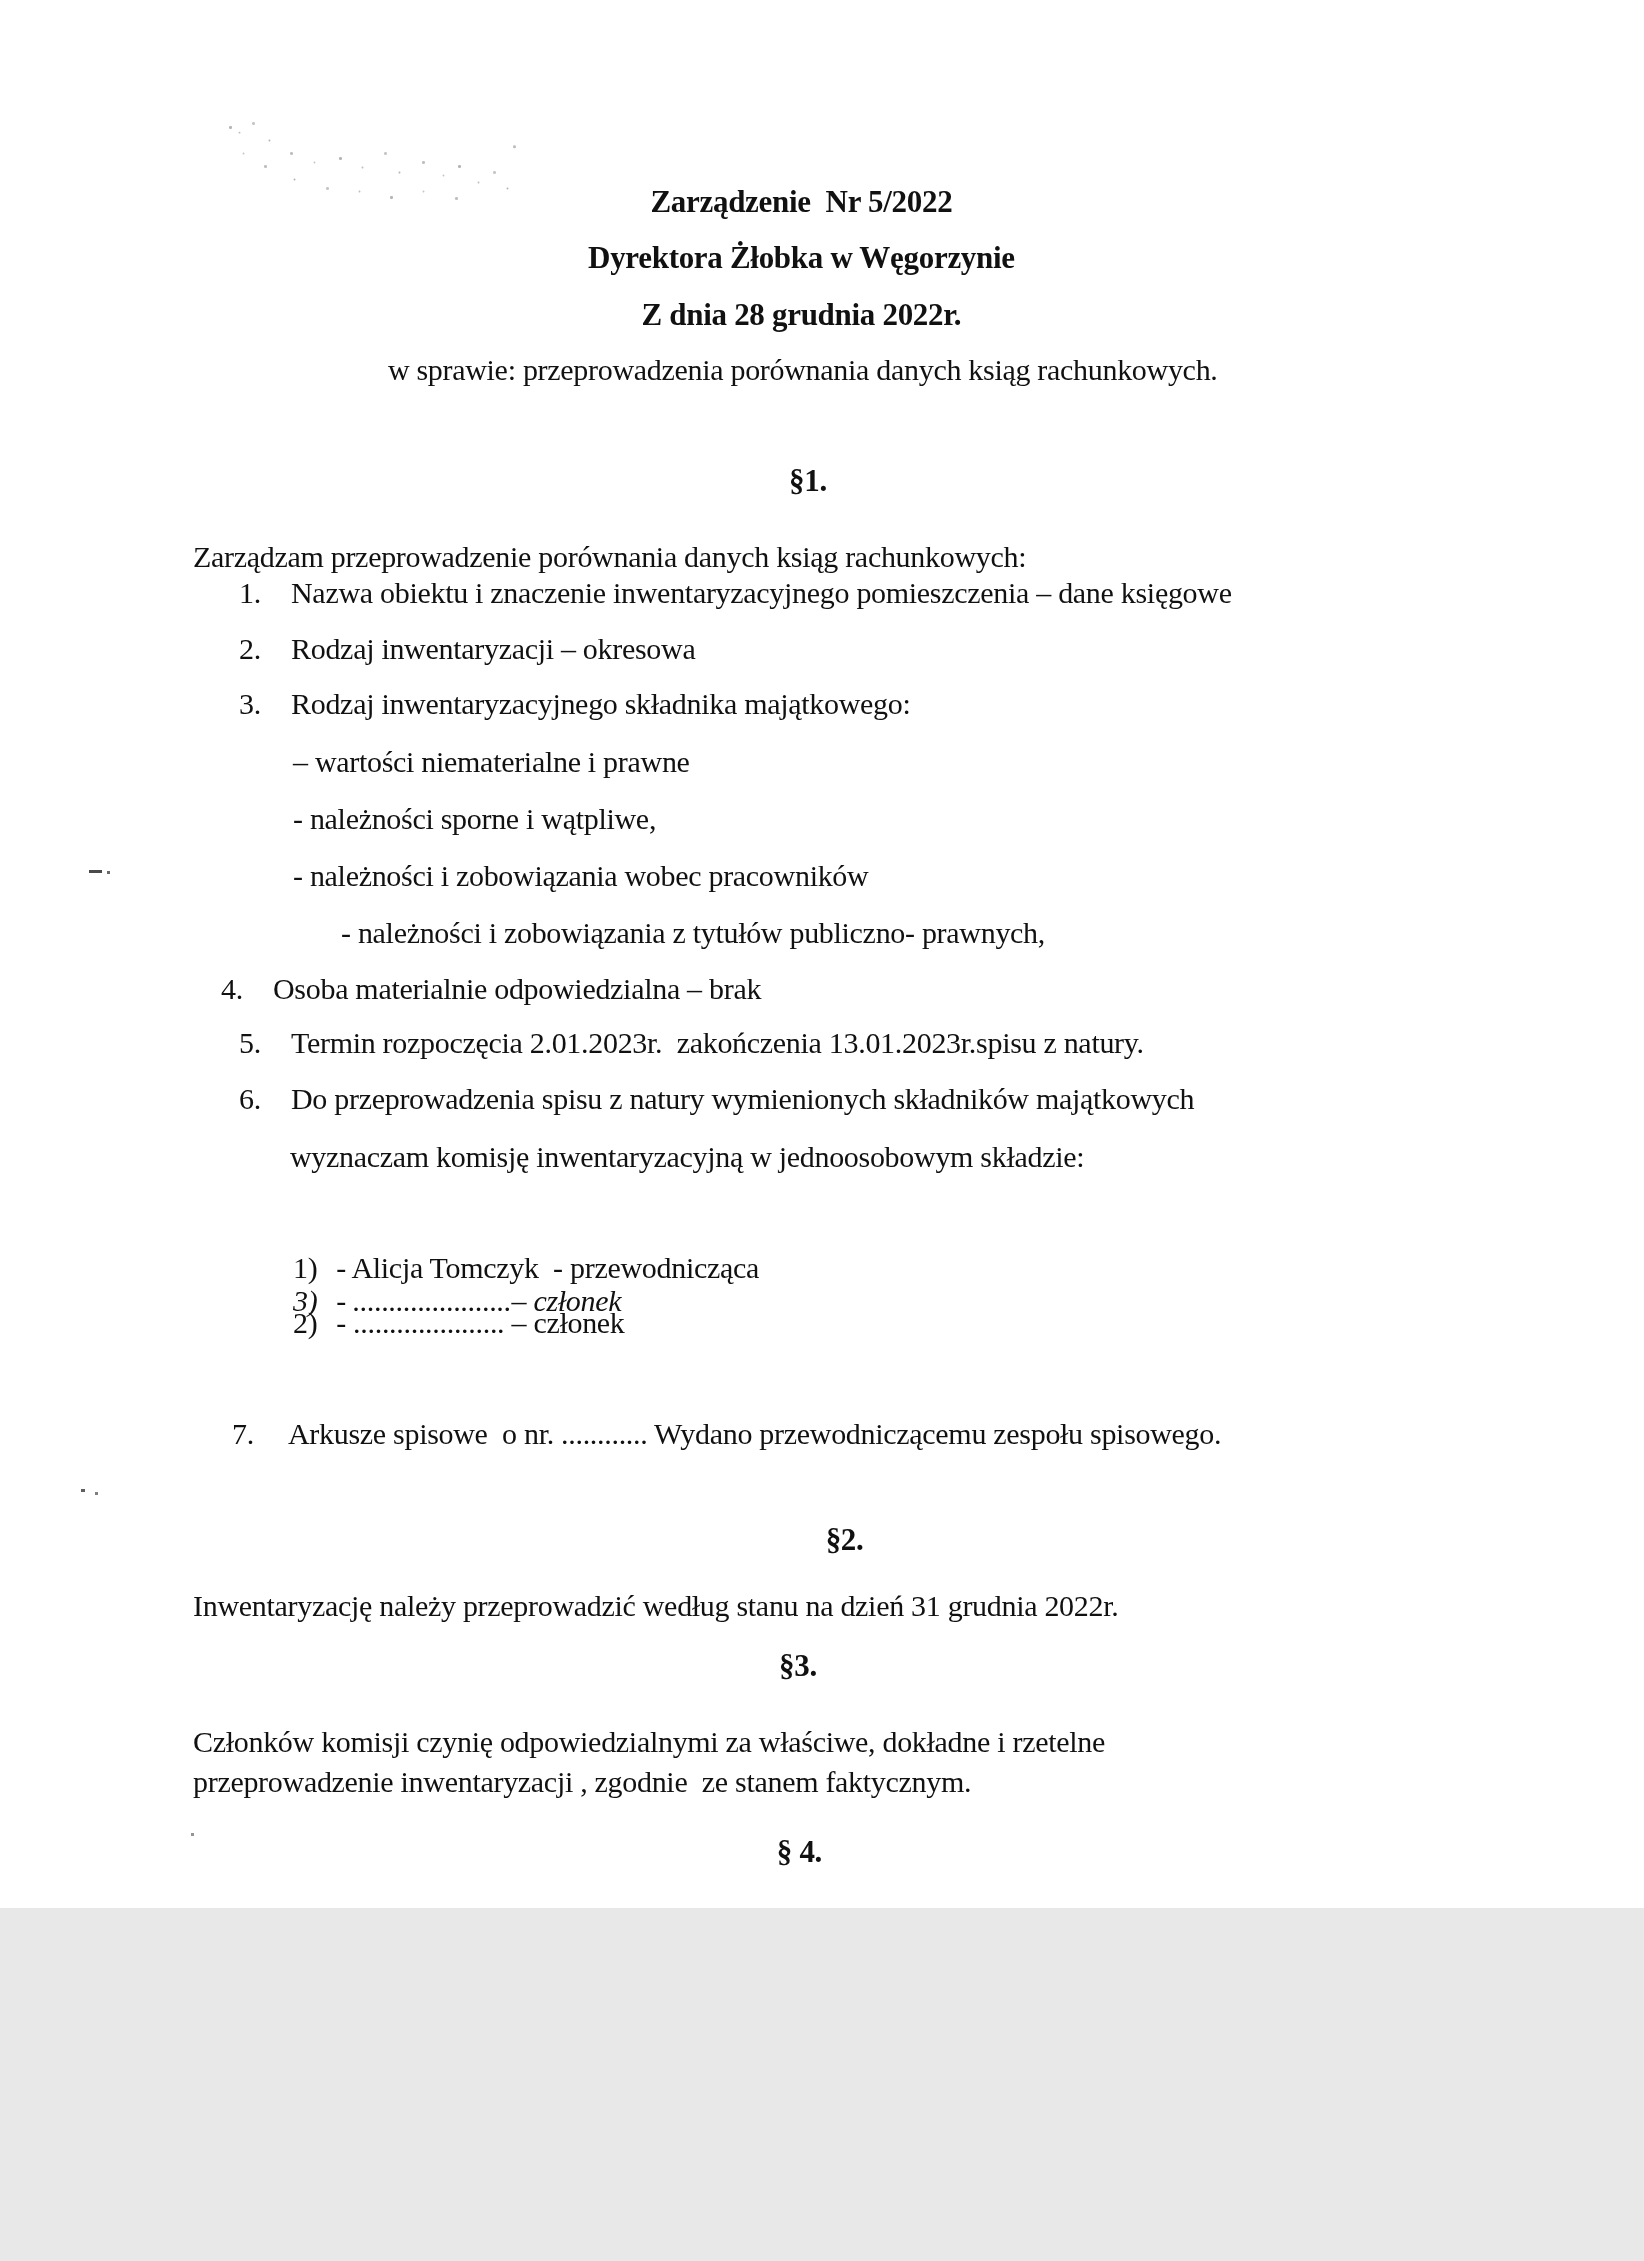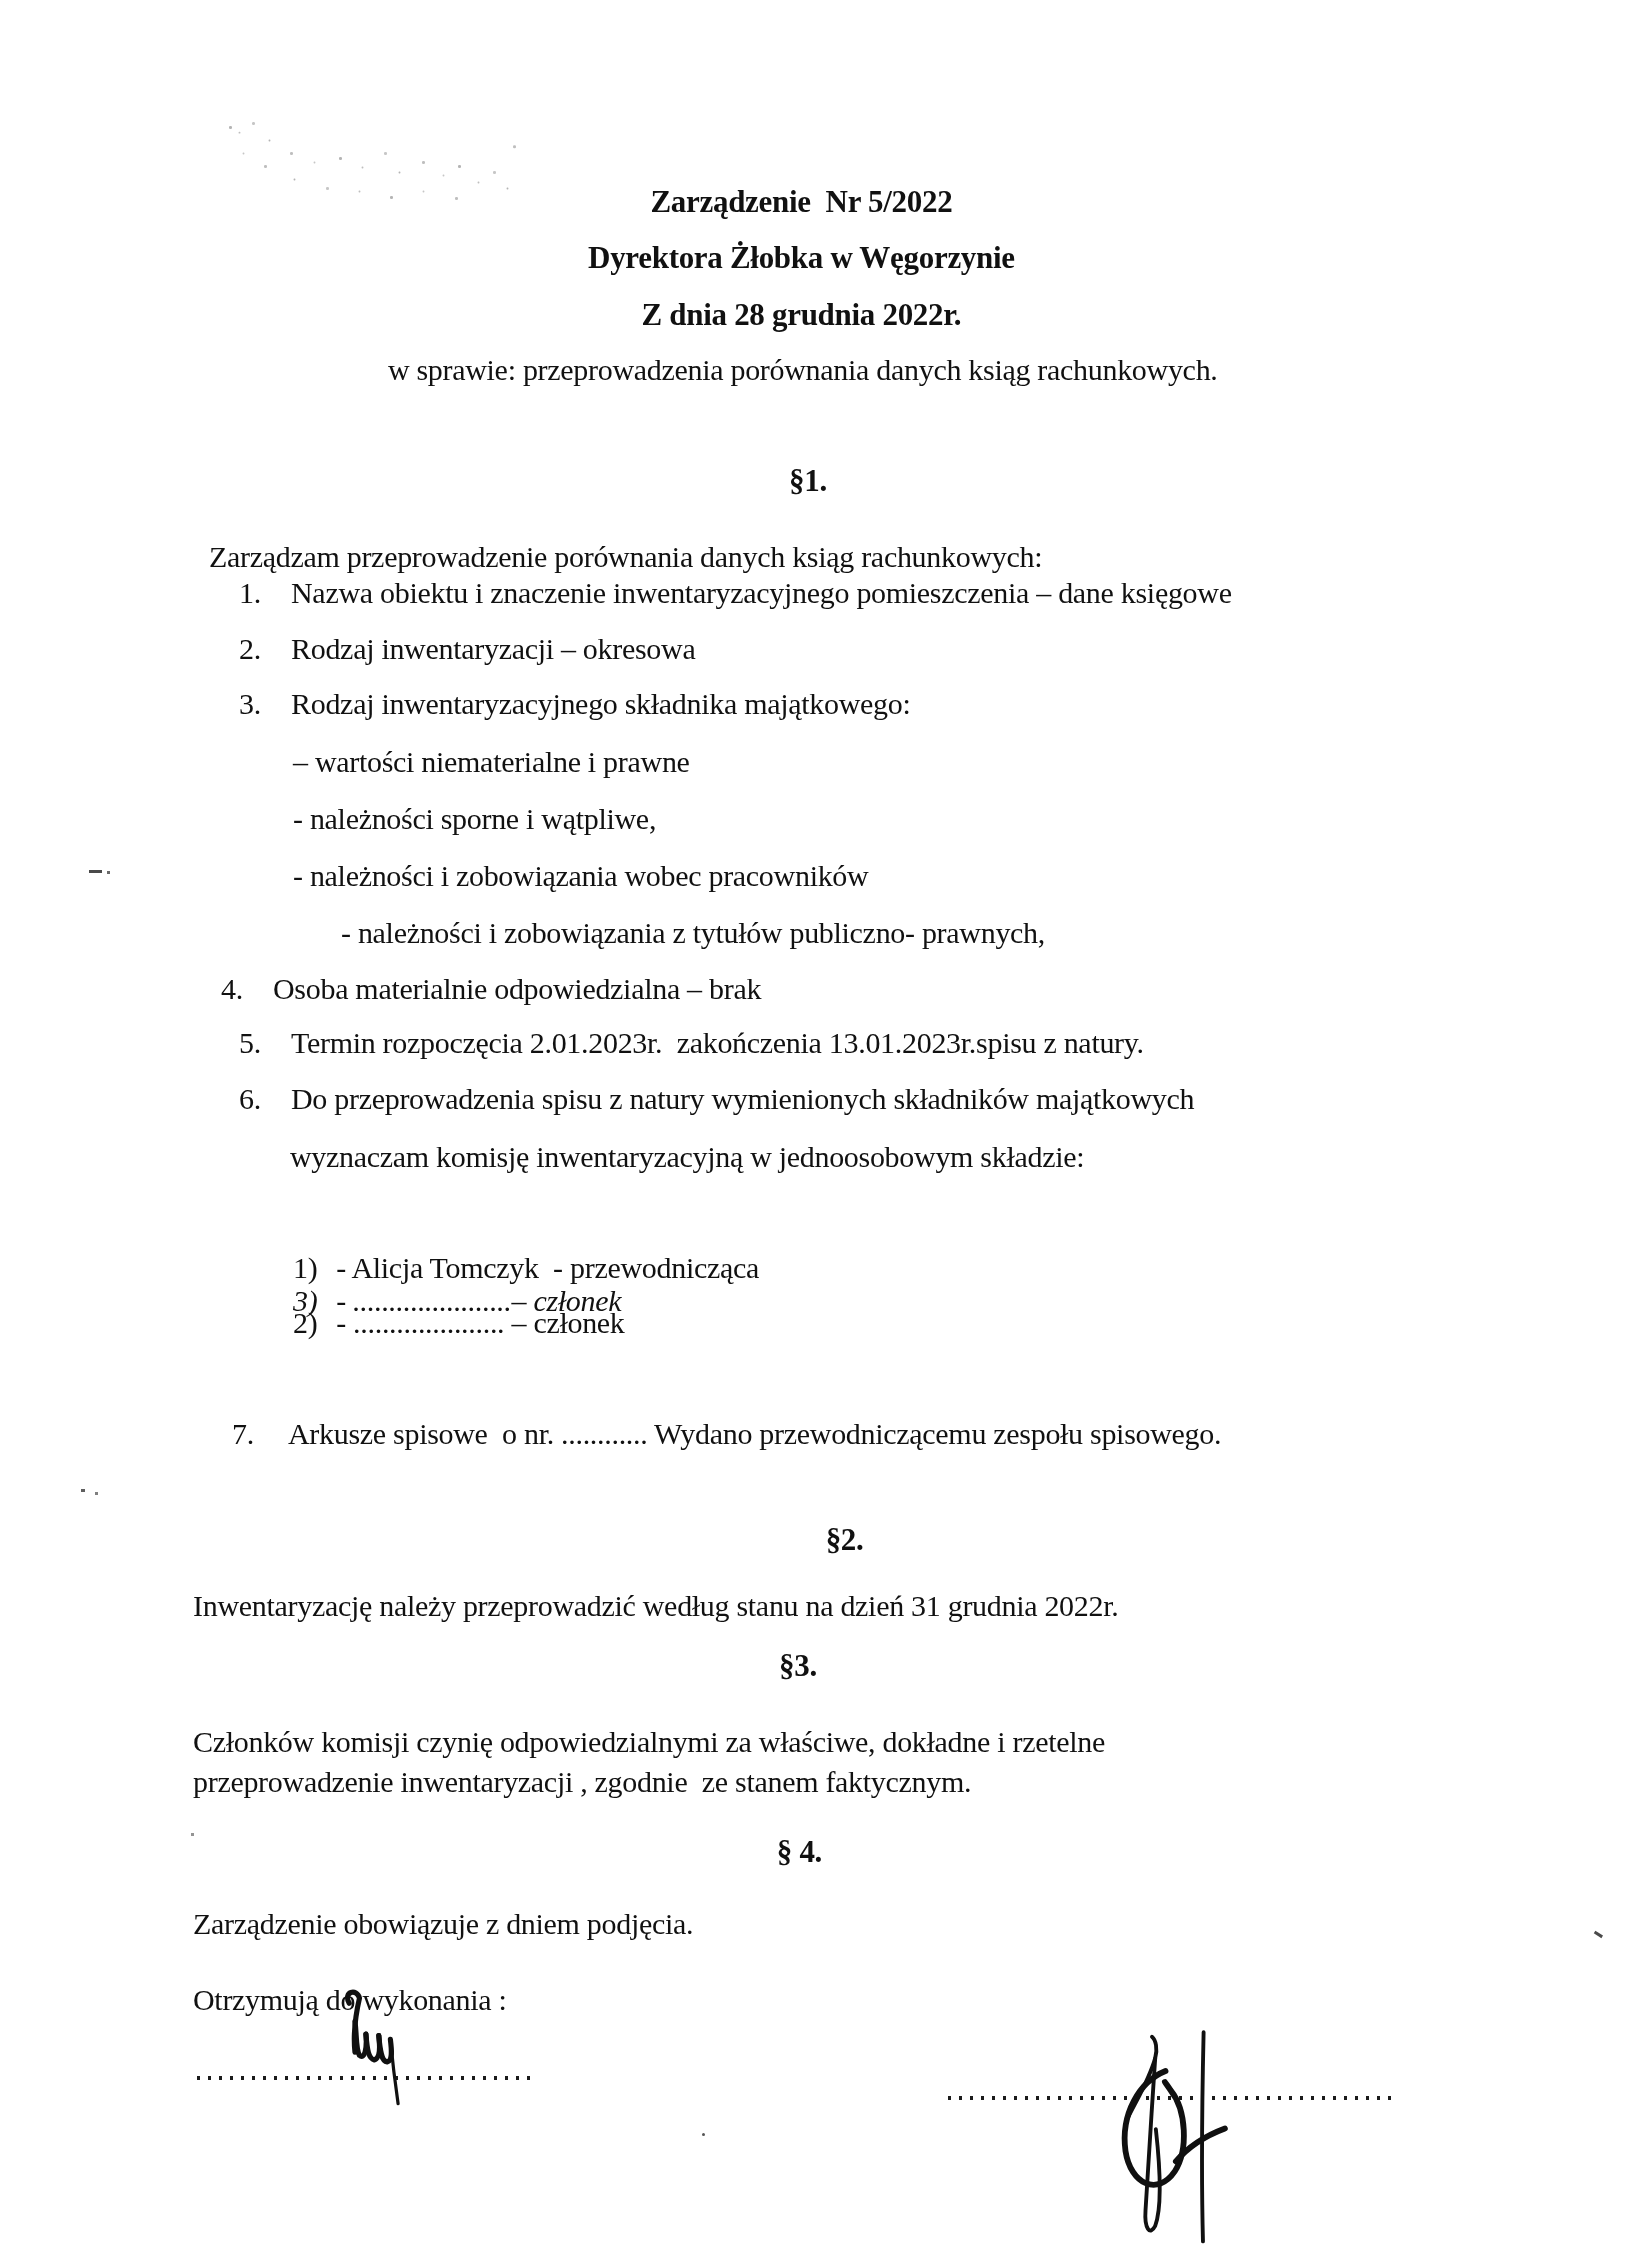--- a/index.html
+++ b/index.html
@@ -1,17 +1,17 @@
 <!DOCTYPE html>
 <html style="font-size:10.3px"><head>
 <meta charset="utf-8">
 <style>
   html,body{margin:0;padding:0;background:#e8e8e8;}
   .page{
-    position:relative;width:1644px;height:2261px;background:#ffffff;
+    position:relative;width:1644px;height:1908px;background:#ffffff;
     font-family:"Liberation Serif","DejaVu Serif",serif;
     color:#111;overflow:hidden;
   }
   .ln{position:absolute;font-size:30px;line-height:1.15;white-space:pre;letter-spacing:-0.3px;}
   .ctr{width:1644px;text-align:center;}
   .b{font-weight:normal;}
   .ttl{font-size:31px;font-weight:bold;}
   .par{font-size:31px;font-weight:bold;}
   .no{display:inline-block;width:52px;}
   .mno{display:inline-block;width:36px;}
@@ -43,21 +43,21 @@
   <div class="stamp">
       <i></i>
     </div>
 
   <div class="ln ctr ttl" style="top:184px;left:-20.6px;">Zarządzenie  Nr 5/2022</div>
   <div class="ln ctr ttl" style="top:240px;left:-20.6px;">Dyrektora Żłobka w Węgorzynie</div>
   <div class="ln ctr ttl" style="top:297px;left:-20.6px;">Z dnia 28 grudnia 2022r.</div>
   <div class="ln ctr" style="top:353px;left:-19.3px;"><span>w sprawie: </span><span class="b">przeprowadzenia porównania danych ksiąg rachunkowych.</span></div>
 
   <div class="ln ctr par" style="top:463px;left:-14px;">§1.</div>
-  <div class="ln" style="top:540px;left:209px;">Zarządzam przeprowadzenie porównania danych ksiąg rachunkowych:</div>
+  <div class="ln" style="top:540px;left:193px;">Zarządzam przeprowadzenie porównania danych ksiąg rachunkowych:</div>
 
   <div class="ln" style="top:576px;left:239px;"><span class="no">1.</span><span>Nazwa obiektu i znaczenie inwentaryzacyjnego pomieszczenia – </span><span class="b">dane księgowe</span></div>
 
   <div class="ln" style="top:632px;left:239px;"><span class="no">2.</span><span>Rodzaj inwentaryzacji – </span><span class="b">okresowa</span></div>
 
   <div class="ln" style="top:687px;left:239px;"><span class="no">3.</span><span>Rodzaj inwentaryzacyjnego składnika majątkowego:</span></div>
 
   <div class="ln b" style="top:745px;left:293px;">– wartości niematerialne i prawne</div>
   <div class="ln b" style="top:802px;left:293px;">- należności sporne i wątpliwe,</div>
   <div class="ln b" style="top:859px;left:293px;">- należności i zobowiązania wobec pracowników</div>

